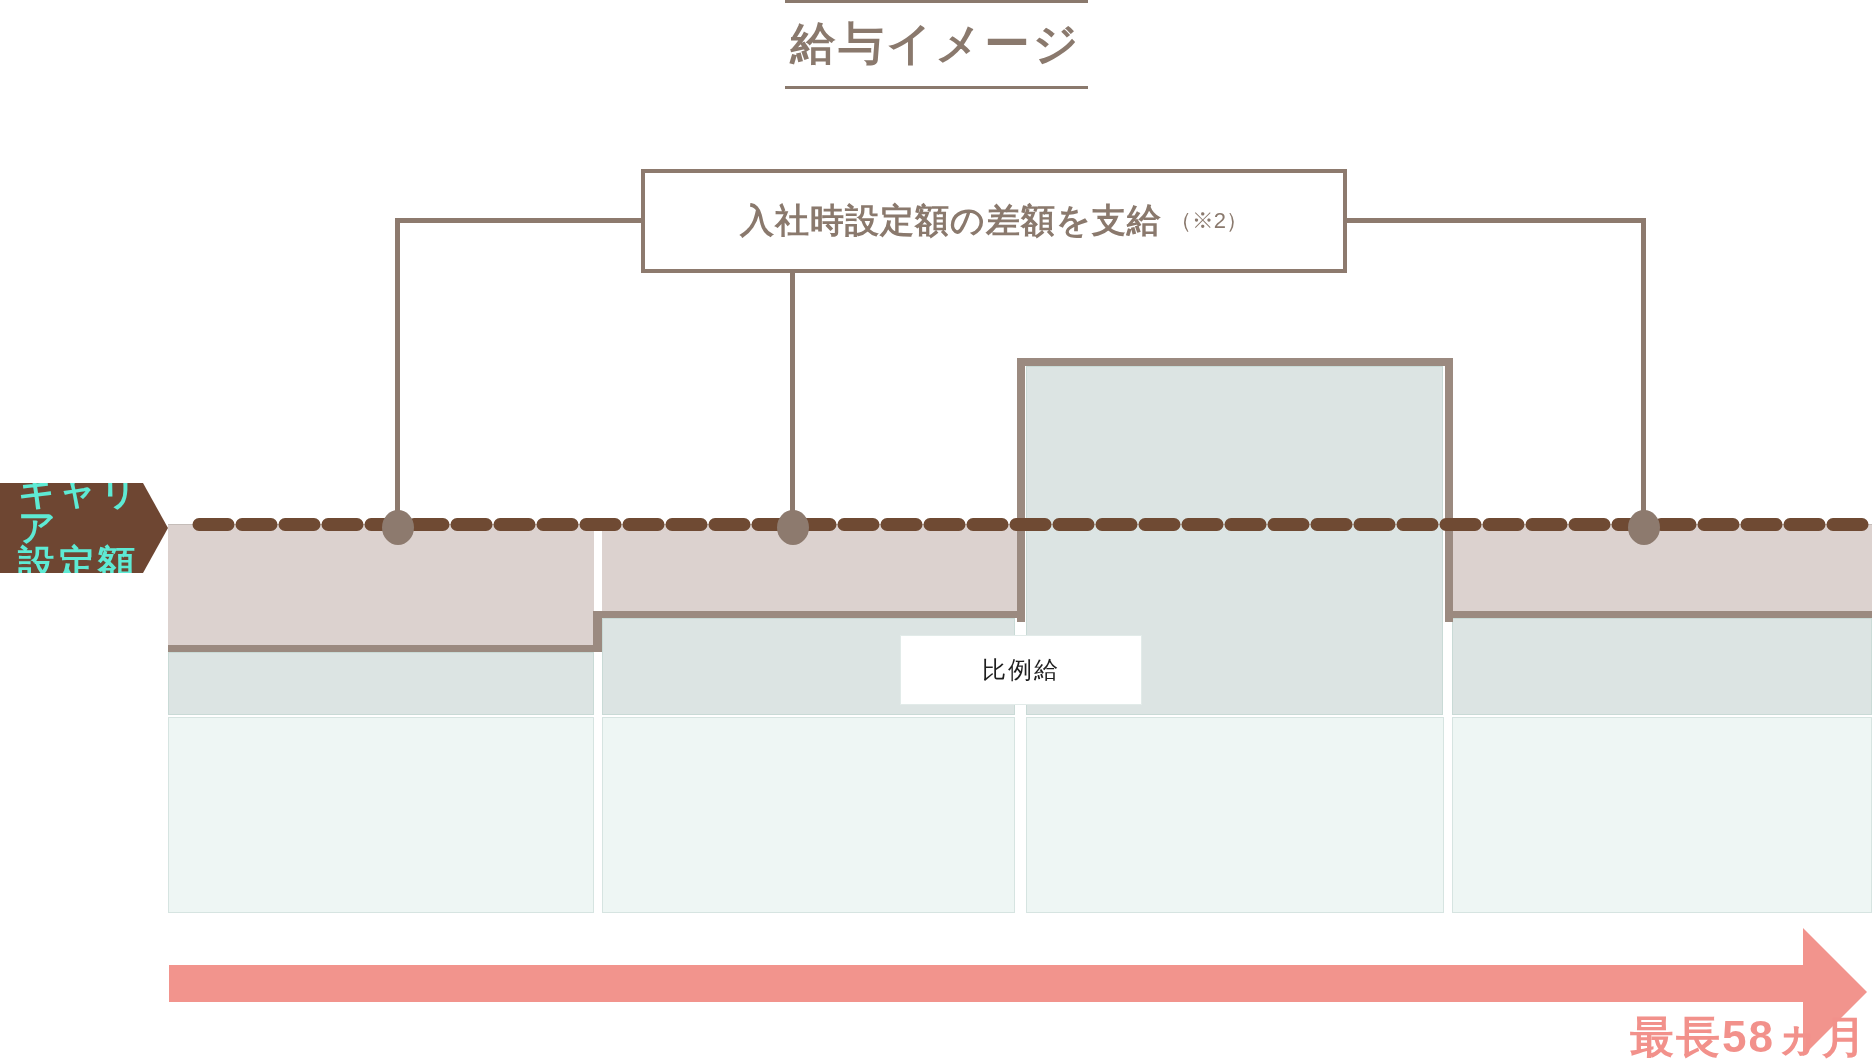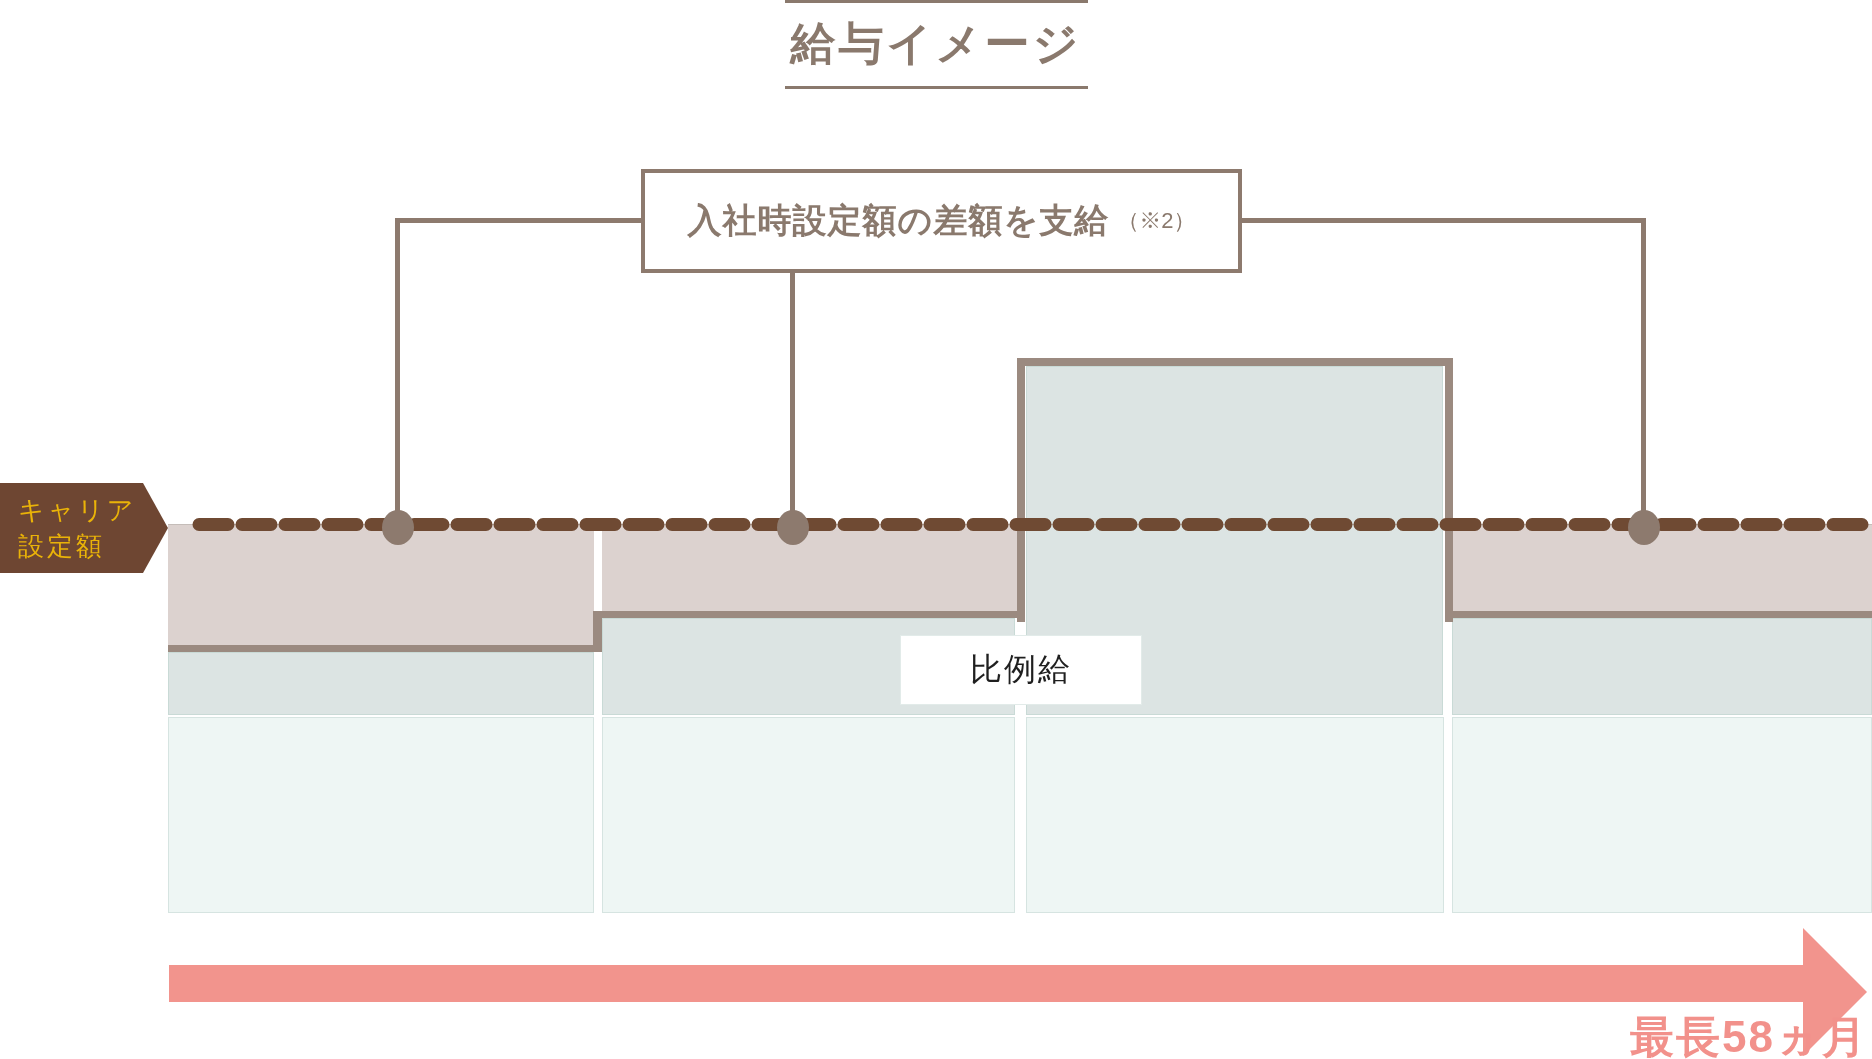--- a/index.html
+++ b/index.html
@@ -14,21 +14,21 @@
   .title-rule.top{top:0;}
   .title-rule.bottom{top:86px;}
   .page-title{
     left:636px;top:14px;width:600px;height:60px;
     display:flex;align-items:center;justify-content:center;
     font-size:45px;font-weight:700;color:#8a796d;letter-spacing:3px;
   }
 
   
   .callout-box{
-    left:641px;top:169px;width:601px;height:104px;box-sizing:border-box;
+    left:641px;top:169px;width:706px;height:104px;box-sizing:border-box;
     background:#ffffff;border:4px solid #8d7a6e;z-index:30;
     display:flex;align-items:center;justify-content:center;
   }
   .callout-text{font-size:34px;font-weight:700;color:#8a796d;letter-spacing:1px;}
   .callout-note{font-size:22px;font-weight:500;color:#8a796d;margin-left:8px;}
   .conn{background:#8d7a6e;z-index:25;}
   .conn-h{height:5px;top:218px;}
   .conn-h.left{left:398px;width:245px;}
   .conn-h.right{left:1242px;width:404px;}
   .conn-v{width:5px;}
@@ -43,21 +43,21 @@
   .conn-dot.d3{left:1628px;}
 
   
   .career-tag{
     left:0;top:483px;width:168px;height:90px;background:#6e4632;z-index:28;
     clip-path:polygon(0 0,143px 0,168px 45px,143px 90px,0 90px);
     display:flex;flex-direction:column;justify-content:center;
     padding-left:18px;box-sizing:border-box;
   }
   .career-tag div{
-    color:#eab308;font-size:26px;font-weight:400;line-height:36px;letter-spacing:3px;
+    color:#5eead4;font-size:37px;font-weight:700;line-height:36px;letter-spacing:3px;
   }
 
   
   .fill-light{background:#eef6f4;border:1px solid #d6e4e1;box-sizing:border-box;top:717px;height:196px;z-index:1;}
   .fl1{left:168px;width:426px;}
   .fl2{left:602px;width:413px;}
   .fl3{left:1026px;width:418px;}
   .fl4{left:1452px;width:420px;}
 
   .fill-mid{background:#dce4e3;border:1px solid #c9dad6;box-sizing:border-box;z-index:2;}
@@ -77,21 +77,21 @@
     border:8px solid #9b8a80;border-bottom:none;background:transparent;z-index:5;
   }
 
   .hairline{left:168px;top:524px;width:1704px;height:1px;background:#c5bdb9;z-index:6;}
   .dash-svg{left:0;top:0;width:1872px;height:1059px;z-index:10;pointer-events:none;}
 
   
   .layer-label{
     background:#ffffff;border:1px solid #e2ebe9;z-index:20;
     display:flex;align-items:center;justify-content:center;
-    font-size:32px;color:#1f1f1f;font-weight:500;letter-spacing:2px;
+    font-size:24px;color:#1f1f1f;font-weight:500;letter-spacing:2px;
   }
   .label-prop{left:900px;top:635px;width:240px;height:68px;}
   .label-fixed{left:899px;top:782px;width:241px;height:67px;}
 
   
   .tl-body{left:169px;top:965px;width:1634px;height:37px;background:#f2948d;z-index:8;}
   .tl-head{
     left:1803px;top:928px;width:0;height:0;z-index:8;
     border-left:64px solid #f2948d;border-top:64px solid transparent;border-bottom:64px solid transparent;
   }

